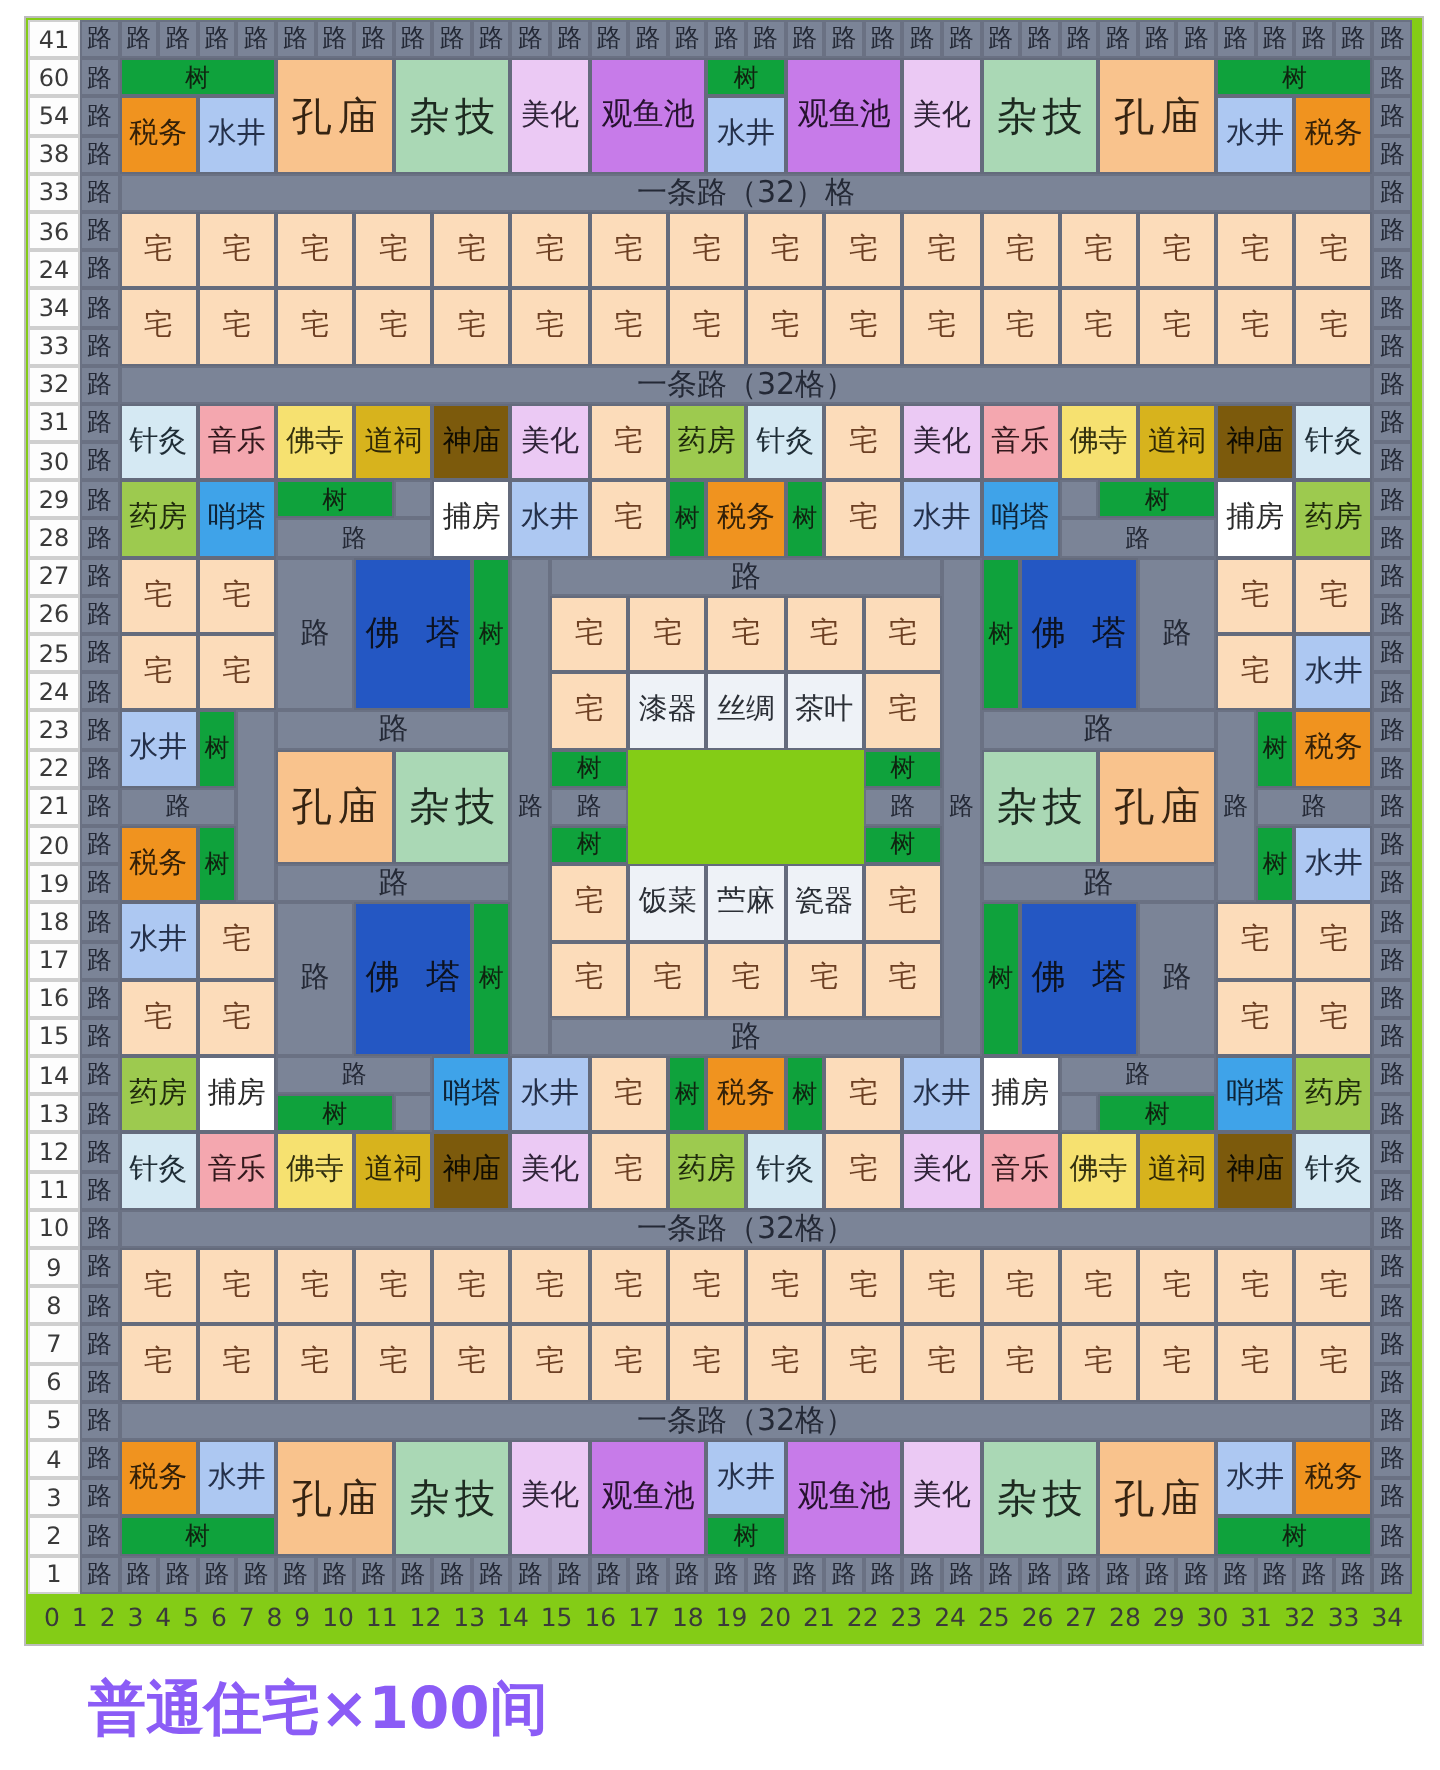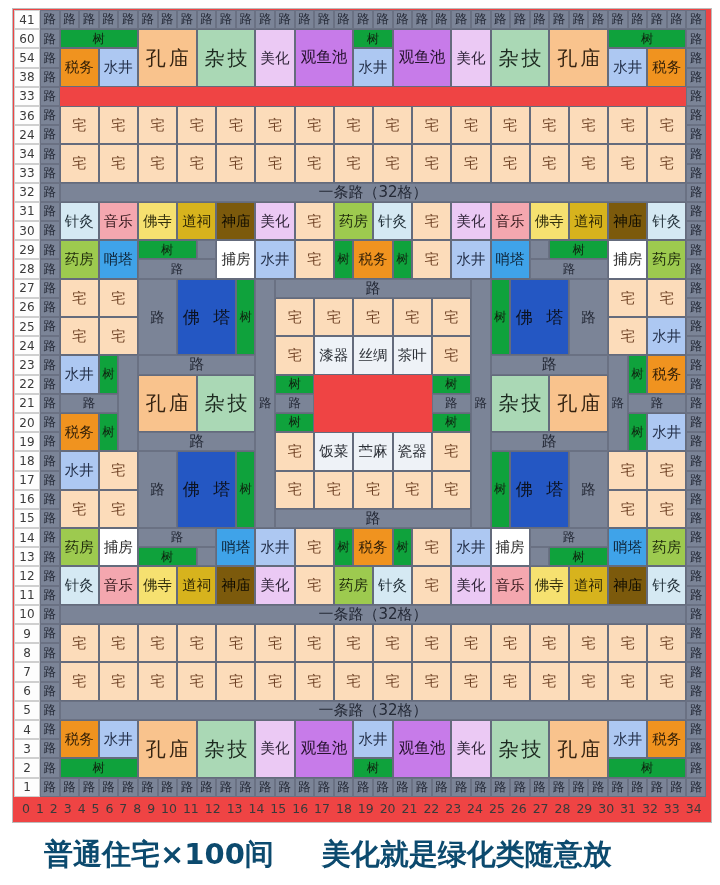--- a/index.html
+++ b/index.html
@@ -1,16 +1,16 @@
 <!DOCTYPE html>
 <html><head>
 <meta charset="utf-8">
 <style>
   html,body{margin:0;padding:0;background:#ffffff;width:720px;font-family:"DejaVu Sans","Liberation Sans",sans-serif;}
-  #map-wrap{margin:8px 8px 0 12px;border:1px solid #bcbcbc;background:#ef4444;padding:1px;}
+  #map-wrap{margin:8px 8px 0 12px;border:1px solid #bcbcbc;background:#84cc16;padding:1px;}
   #map{display:grid;grid-template-columns:26px repeat(34,1fr);grid-template-rows:repeat(41,19.2px) 24px;width:692px;}
   .blk{display:flex;align-items:center;justify-content:center;border:1px solid #646b7c;box-sizing:border-box;overflow:hidden;white-space:nowrap;line-height:1;}
   .road{border:1px solid #6a7183;}
   .axis-cell{display:flex;align-items:center;justify-content:center;border:1px solid #cfcfcf;box-sizing:border-box;background:#fdfdfd;color:#3a3a3a;font-size:12px;}
   #col-labels{grid-row:42;grid-column:1 / 36;display:flex;justify-content:space-between;align-items:center;color:#3a3a3a;font-size:12.5px;padding:0 4px 0 8px;}
   #col-labels span{text-align:center;}
   #caption{display:flex;padding:12px 0 0 44px;gap:48px;font-weight:700;font-size:29px;}
 </style>
 </head>
 <body>
@@ -346,20 +346,21 @@
       <div class="blk" style="grid-area: 2 / 15 / span 3 / span 3; background: rgb(199, 123, 233); color: rgb(38, 18, 46); font-size: 15.5px;">观鱼池</div>
       <div class="blk" style="grid-area: 2 / 18 / span 1 / span 2; background: rgb(15, 162, 60); color: rgb(15, 36, 16); font-size: 12.5px;">树</div>
       <div class="blk" style="grid-area: 3 / 18 / span 2 / span 2; background: rgb(173, 200, 242); color: rgb(36, 48, 74); font-size: 14.5px;">水井</div>
       <div class="blk" style="grid-area: 2 / 20 / span 3 / span 3; background: rgb(199, 123, 233); color: rgb(38, 18, 46); font-size: 15.5px;">观鱼池</div>
       <div class="blk" style="grid-area: 2 / 23 / span 3 / span 2; background: rgb(235, 201, 244); color: rgb(47, 35, 56); font-size: 14.5px;">美化</div>
       <div class="blk" style="grid-area: 2 / 25 / span 3 / span 3; background: rgb(170, 216, 181); color: rgb(29, 42, 32); font-size: 20px; letter-spacing: 3px; text-indent: 3px;">杂技</div>
       <div class="blk" style="grid-area: 2 / 28 / span 3 / span 3; background: rgb(249, 195, 141); color: rgb(53, 35, 17); font-size: 20px; letter-spacing: 3px; text-indent: 3px;">孔庙</div>
       <div class="blk" style="grid-area: 2 / 31 / span 1 / span 4; background: rgb(15, 162, 60); color: rgb(15, 36, 16); font-size: 12.5px;">树</div>
       <div class="blk" style="grid-area: 3 / 31 / span 2 / span 2; background: rgb(173, 200, 242); color: rgb(36, 48, 74); font-size: 14.5px;">水井</div>
       <div class="blk" style="grid-area: 3 / 33 / span 2 / span 2; background: rgb(240, 147, 31); color: rgb(51, 32, 8); font-size: 14.5px;">税务</div>
+      <div class="blk road" style="grid-area: 5 / 3 / span 1 / span 32; background: rgb(123, 132, 151); color: rgb(36, 41, 54); font-size: 15px;">一条路（32）格</div>
       <div class="blk road" style="grid-area: 10 / 3 / span 1 / span 32; background: rgb(123, 132, 151); color: rgb(36, 41, 54); font-size: 15px;">一条路（32格）</div>
       <div class="blk" style="grid-area: 13 / 3 / span 2 / span 2; background: rgb(157, 202, 79); color: rgb(31, 42, 12); font-size: 14.5px;">药房</div>
       <div class="blk" style="grid-area: 13 / 5 / span 2 / span 2; background: rgb(63, 163, 233); color: rgb(14, 35, 54); font-size: 14.5px;">哨塔</div>
       <div class="blk" style="grid-area: 13 / 7 / span 1 / span 3; background: rgb(15, 162, 60); color: rgb(15, 36, 16); font-size: 12.5px;">树</div>
       <div class="blk road" style="grid-area: 13 / 10 / span 1 / span 1; background: rgb(123, 132, 151); color: rgb(36, 41, 54); font-size: 12.5px;"></div>
       <div class="blk road" style="grid-area: 14 / 7 / span 1 / span 4; background: rgb(123, 132, 151); color: rgb(36, 41, 54); font-size: 12.5px;">路</div>
       <div class="blk" style="grid-area: 13 / 11 / span 2 / span 2; background: rgb(255, 255, 255); color: rgb(43, 43, 43); font-size: 14.5px;">捕房</div>
       <div class="blk" style="grid-area: 13 / 13 / span 2 / span 2; background: rgb(173, 200, 242); color: rgb(36, 48, 74); font-size: 14.5px;">水井</div>
       <div class="blk" style="grid-area: 13 / 15 / span 2 / span 2; background: rgb(252, 220, 186); color: rgb(109, 64, 35); font-size: 14.5px;">宅</div>
       <div class="blk" style="grid-area: 13 / 17 / span 2 / span 1; background: rgb(15, 162, 60); color: rgb(15, 36, 16); font-size: 12.5px;">树</div>
@@ -484,16 +485,15 @@
       <div class="blk" style="grid-area: 38 / 20 / span 3 / span 3; background: rgb(199, 123, 233); color: rgb(38, 18, 46); font-size: 15.5px;">观鱼池</div>
       <div class="blk" style="grid-area: 38 / 23 / span 3 / span 2; background: rgb(235, 201, 244); color: rgb(47, 35, 56); font-size: 14.5px;">美化</div>
       <div class="blk" style="grid-area: 38 / 25 / span 3 / span 3; background: rgb(170, 216, 181); color: rgb(29, 42, 32); font-size: 20px; letter-spacing: 3px; text-indent: 3px;">杂技</div>
       <div class="blk" style="grid-area: 38 / 28 / span 3 / span 3; background: rgb(249, 195, 141); color: rgb(53, 35, 17); font-size: 20px; letter-spacing: 3px; text-indent: 3px;">孔庙</div>
       <div class="blk" style="grid-area: 38 / 31 / span 2 / span 2; background: rgb(173, 200, 242); color: rgb(36, 48, 74); font-size: 14.5px;">水井</div>
       <div class="blk" style="grid-area: 38 / 33 / span 2 / span 2; background: rgb(240, 147, 31); color: rgb(51, 32, 8); font-size: 14.5px;">税务</div>
       <div class="blk" style="grid-area: 40 / 31 / span 1 / span 4; background: rgb(15, 162, 60); color: rgb(15, 36, 16); font-size: 12.5px;">树</div>
     </div>
 </div>
 
-<div id="caption" style="color: #0c4a6e;">
+<div id="caption" style="color: #8b5cf6;">
   <span>普通住宅×100间</span>
-  <span>美化就是绿化类随意放</span>
 </div>
 
 </body></html>

